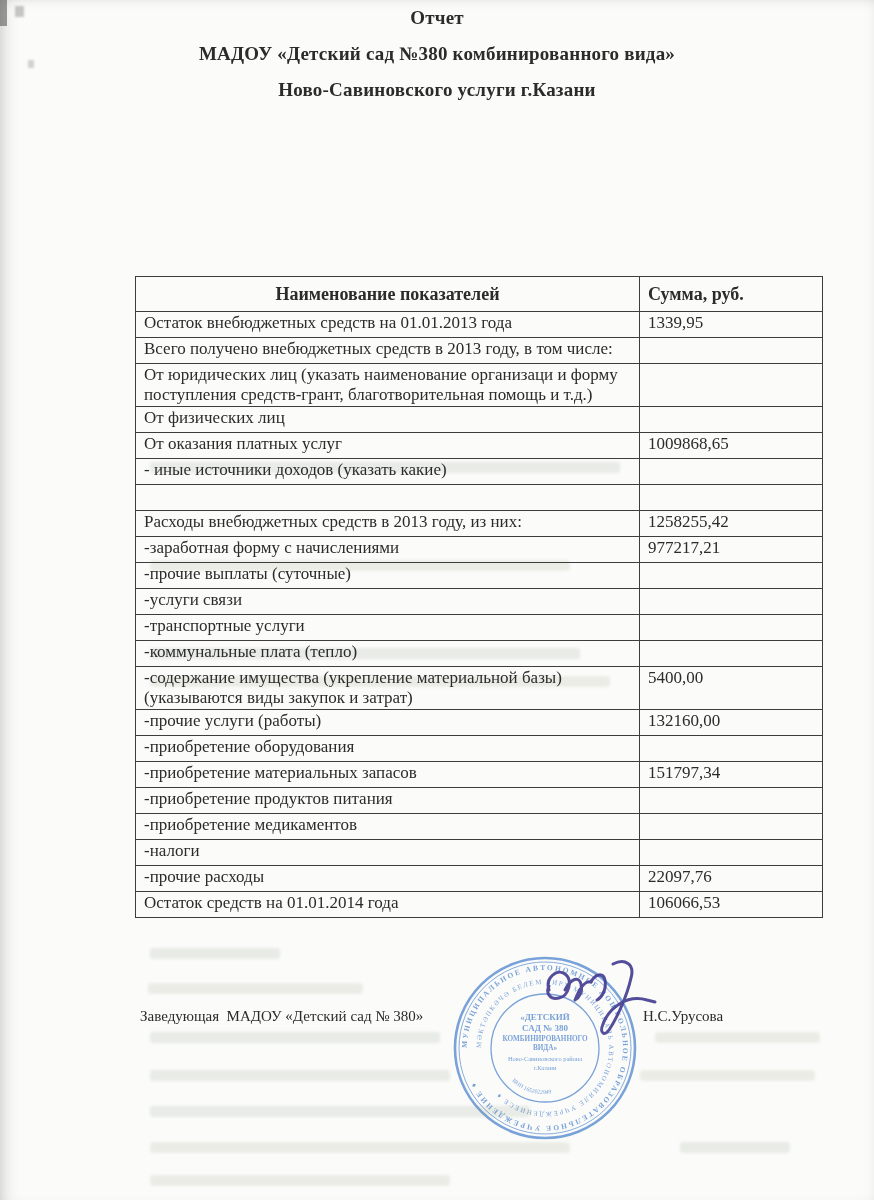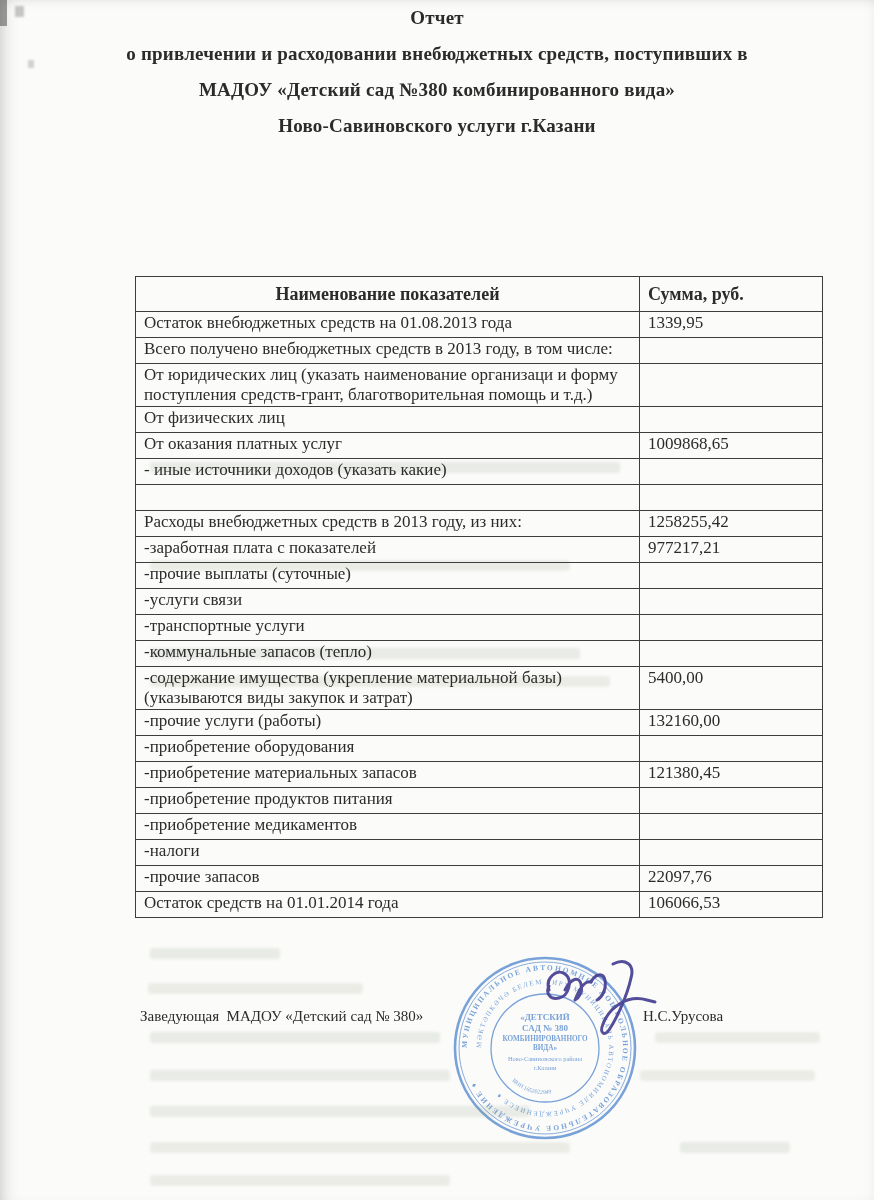--- a/index.html
+++ b/index.html
@@ -42,41 +42,40 @@
 <body>
 
 <div class="page">
 
   <div class="speck" style="left:0;top:0;width:7px;height:26px;opacity:.8;"></div>
   <div class="speck" style="left:15px;top:6px;width:9px;height:11px;opacity:.45;filter:blur(1px);"></div>
   <div class="speck" style="left:28px;top:60px;width:6px;height:8px;opacity:.35;filter:blur(1px);"></div>
 
   <div class="title-block">
     <div class="title-line">Отчет</div>
-    <div class="title-line">о привлечении и расходовании внебюджетных средств, поступивших в</div>
     <div class="title-line">МАДОУ «Детский сад №380 комбинированного вида»</div>
     <div class="title-line">Ново-Савиновского услуги г.Казани</div>
   </div>
 
   <div class="ghost" style="left:150px;top:462px;width:470px;"></div>
   <div class="ghost warm" style="left:150px;top:560px;width:420px;"></div>
   <div class="ghost" style="left:150px;top:648px;width:430px;"></div>
   <div class="ghost warm" style="left:150px;top:676px;width:460px;"></div>
 
   <table class="report-table">
     <thead>
       <tr>
         <th class="cell-label">Наименование показателей</th>
         <th class="cell-value">Сумма, руб.</th>
       </tr>
     </thead>
     <tbody>
 
         <tr>
-          <td class="cell-label">Остаток внебюджетных средств на 01.08.2013 года</td>
+          <td class="cell-label">Остаток внебюджетных средств на 01.01.2013 года</td>
           <td class="cell-value">1339,95</td>
         </tr>
 
         <tr>
           <td class="cell-label">Всего получено внебюджетных средств в 2013 году, в том числе:</td>
           <td class="cell-value"></td>
         </tr>
 
         <tr>
           <td class="cell-label">От юридических лиц (указать наименование организаци и форму поступления средств-грант, благотворительная помощь и т.д.)</td>
@@ -102,81 +101,81 @@
           <td class="cell-label"></td>
           <td class="cell-value"></td>
         </tr>
 
         <tr>
           <td class="cell-label">Расходы внебюджетных средств в 2013 году, из них:</td>
           <td class="cell-value">1258255,42</td>
         </tr>
 
         <tr>
-          <td class="cell-label">-заработная плата с показателей</td>
+          <td class="cell-label">-заработная форму с начислениями</td>
           <td class="cell-value">977217,21</td>
         </tr>
 
         <tr>
           <td class="cell-label">-прочие выплаты (суточные)</td>
           <td class="cell-value"></td>
         </tr>
 
         <tr>
           <td class="cell-label">-услуги связи</td>
           <td class="cell-value"></td>
         </tr>
 
         <tr>
           <td class="cell-label">-транспортные услуги</td>
           <td class="cell-value"></td>
         </tr>
 
         <tr>
-          <td class="cell-label">-коммунальные запасов (тепло)</td>
+          <td class="cell-label">-коммунальные плата (тепло)</td>
           <td class="cell-value"></td>
         </tr>
 
         <tr>
           <td class="cell-label">-содержание имущества (укрепление материальной базы) (указываются виды закупок и затрат)</td>
           <td class="cell-value">5400,00</td>
         </tr>
 
         <tr>
           <td class="cell-label">-прочие услуги (работы)</td>
           <td class="cell-value">132160,00</td>
         </tr>
 
         <tr>
           <td class="cell-label">-приобретение оборудования</td>
           <td class="cell-value"></td>
         </tr>
 
         <tr>
           <td class="cell-label">-приобретение материальных запасов</td>
-          <td class="cell-value">121380,45</td>
+          <td class="cell-value">151797,34</td>
         </tr>
 
         <tr>
           <td class="cell-label">-приобретение продуктов питания</td>
           <td class="cell-value"></td>
         </tr>
 
         <tr>
           <td class="cell-label">-приобретение медикаментов</td>
           <td class="cell-value"></td>
         </tr>
 
         <tr>
           <td class="cell-label">-налоги</td>
           <td class="cell-value"></td>
         </tr>
 
         <tr>
-          <td class="cell-label">-прочие запасов</td>
+          <td class="cell-label">-прочие расходы</td>
           <td class="cell-value">22097,76</td>
         </tr>
 
         <tr>
           <td class="cell-label">Остаток средств на 01.01.2014 года</td>
           <td class="cell-value">106066,53</td>
         </tr>
       </tbody>
   </table>
 

